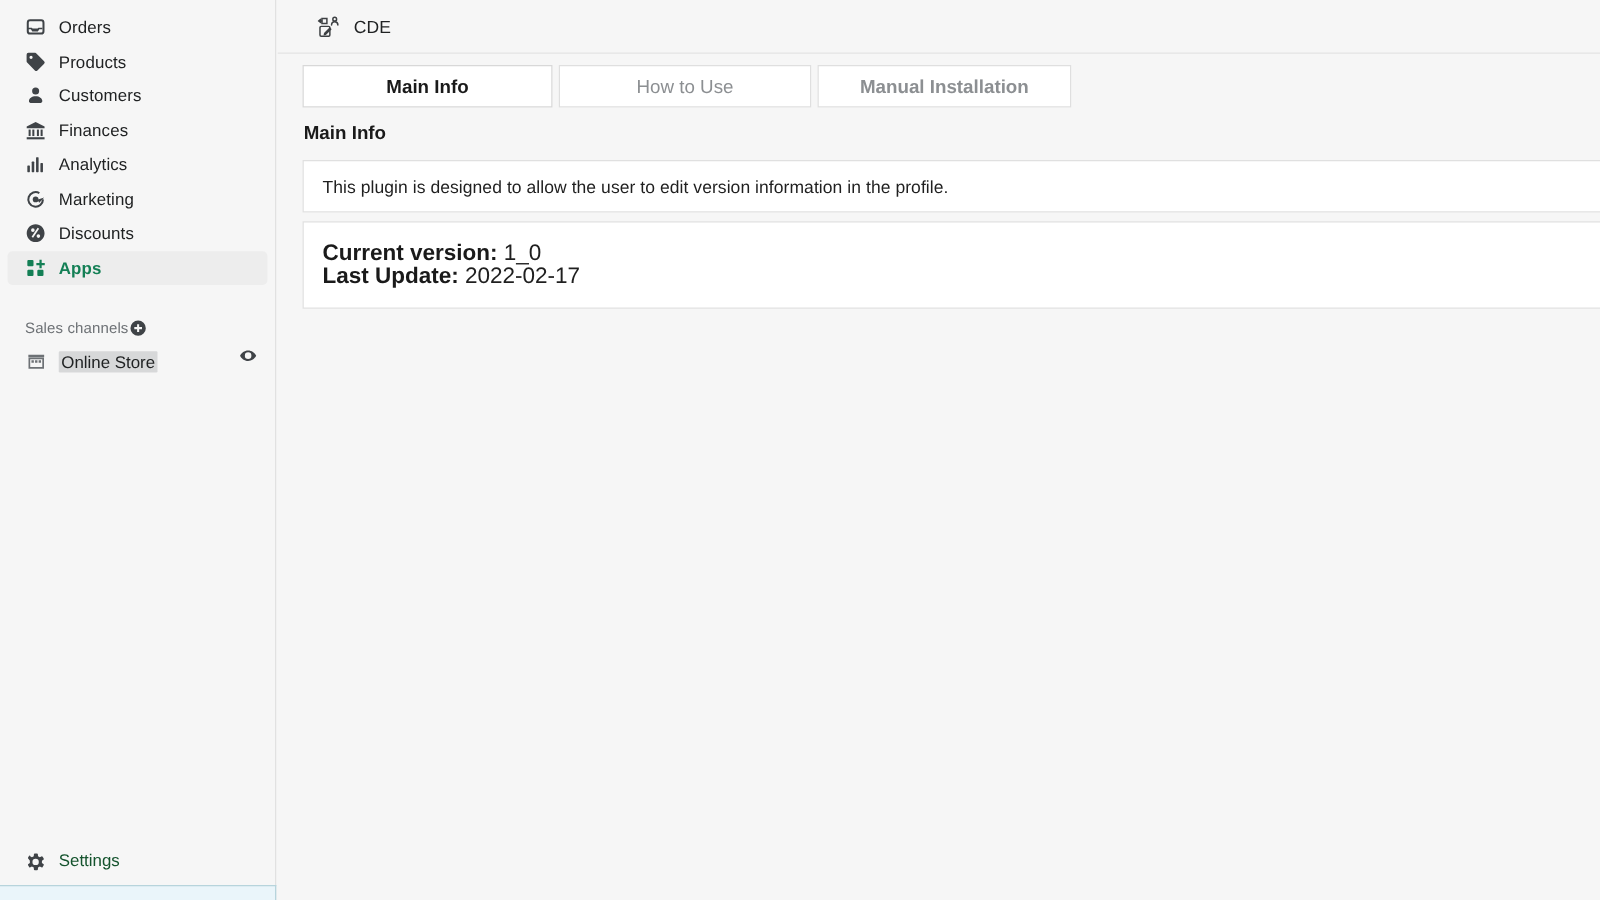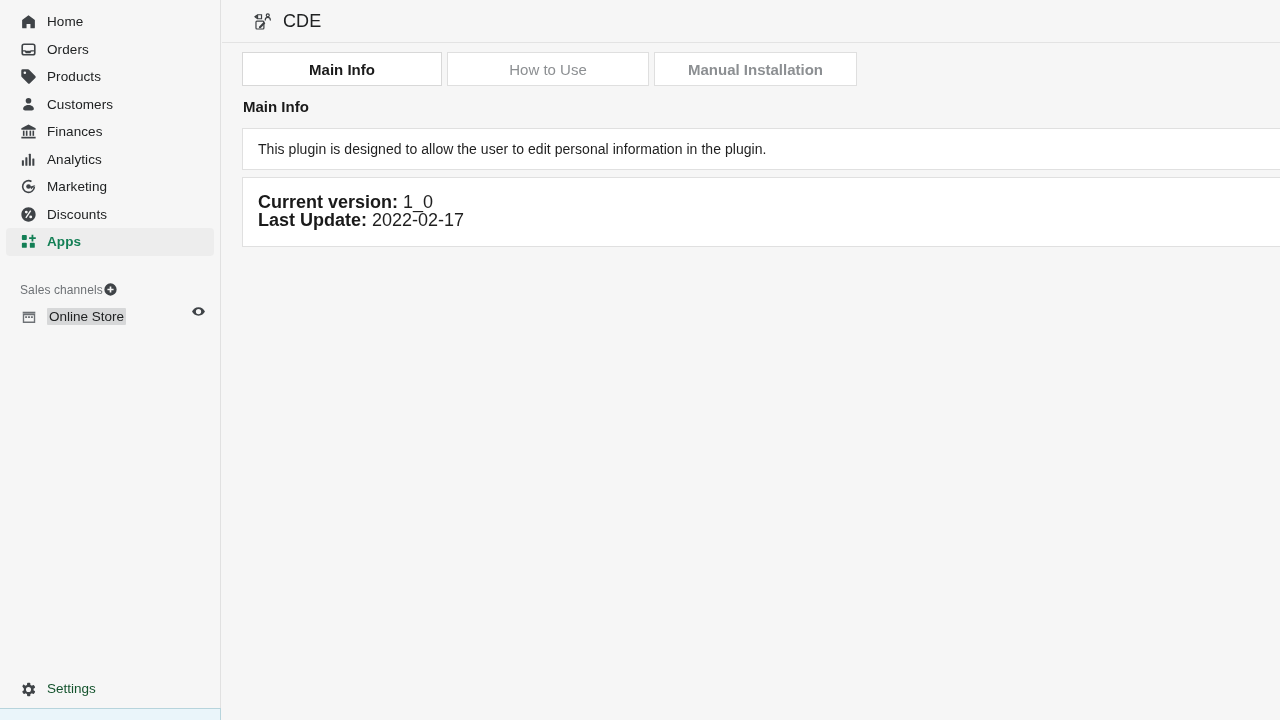--- a/index.html
+++ b/index.html
@@ -208,21 +208,21 @@
     width: 19px;
     height: 19px;
     margin-right: 10px;
     display: flex;
     align-items: center;
     justify-content: center;
     color: #3d4043;
     flex: 0 0 19px;
   }
   .topbar-title {
-    font-size: 18px;
+    font-size: 14px;
     color: #202223;
     letter-spacing: 0.1px;
   }
 
   .panel-area {
     padding: 9px 0 0 20px;
   }
 
   
   .tabs {
@@ -300,28 +300,20 @@
 </style>
 </head>
 <body>
 
 <div id="app">
 
   <div class="sidebar">
 
     <div class="nav-list">
 
-      <div class="nav-item">
-        <span class="nav-icon">
-          <svg width="17" height="17" viewBox="0 0 20 20" fill="currentColor">
-            <path d="M10 2.5 2.5 8.2V17a1 1 0 0 0 1 1h4.2v-5.1h4.6V18h4.2a1 1 0 0 0 1-1V8.2L10 2.5z"></path>
-          </svg>
-        </span>
-        <span class="nav-label">Home</span>
-      </div>
 
       <div class="nav-item">
         <span class="nav-icon">
           <svg width="17" height="17" viewBox="0 0 20 20" fill="none" stroke="currentColor" stroke-width="1.9">
             <rect x="2.6" y="3.8" width="14.8" height="12.4" rx="2.2"></rect>
             <path d="M2.6 11.6h3.4l1.3 2h4.4l1.3-2h3.4" fill="currentColor" stroke="currentColor" stroke-width="1.5"></path>
           </svg>
         </span>
         <span class="nav-label">Orders</span>
       </div>
@@ -474,21 +466,21 @@
           <span>How to Use</span>
         </div>
         <div class="tab" data-tabindex="2">
           <span>Manual Installation</span>
         </div>
       </div>
 
       <h2 class="section-title">Main Info</h2>
 
       <div class="info-card description">
-        <span class="desc-text">This plugin is designed to allow the user to edit personal information in the plugin.</span>
+        <span class="desc-text">This plugin is designed to allow the user to edit version information in the profile.</span>
       </div>
 
       <div class="info-card meta">
         <div class="meta-line">
           <span class="meta-key">Current version:</span>
           <span class="meta-val">1_0</span>
         </div>
         <div class="meta-line">
           <span class="meta-key">Last Update:</span>
           <span class="meta-val">2022-02-17</span>

